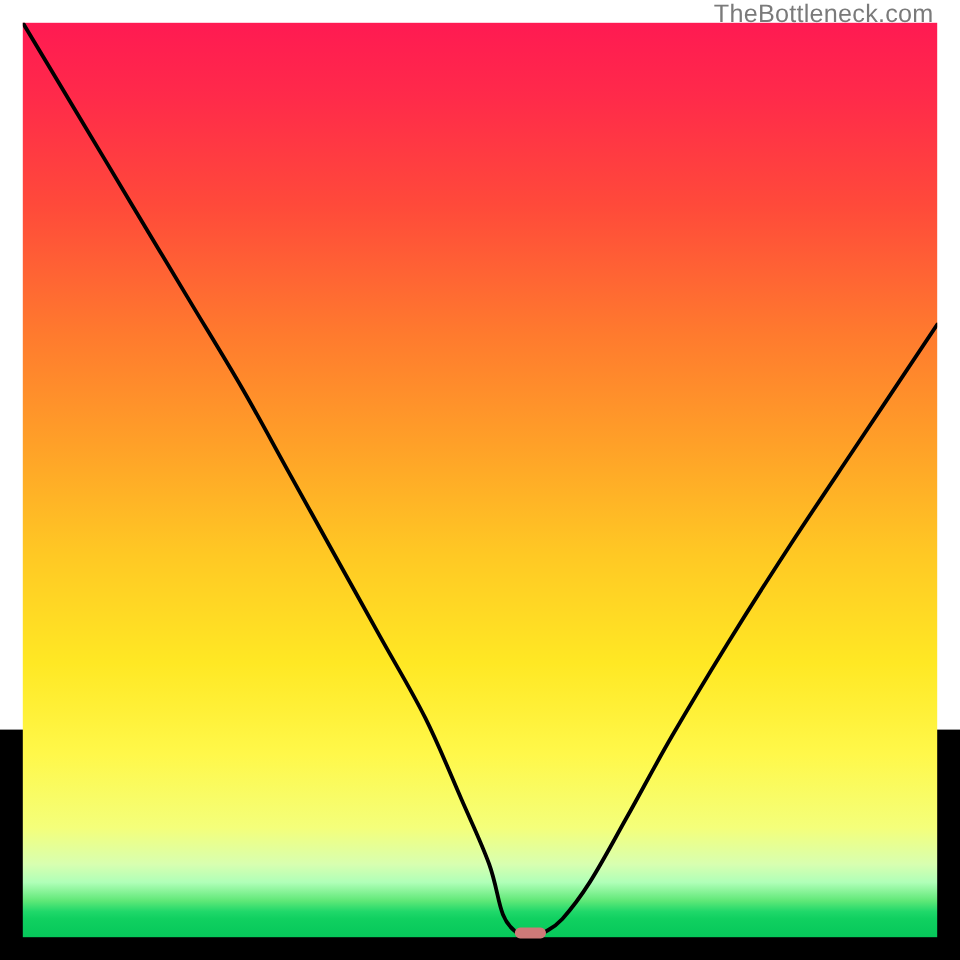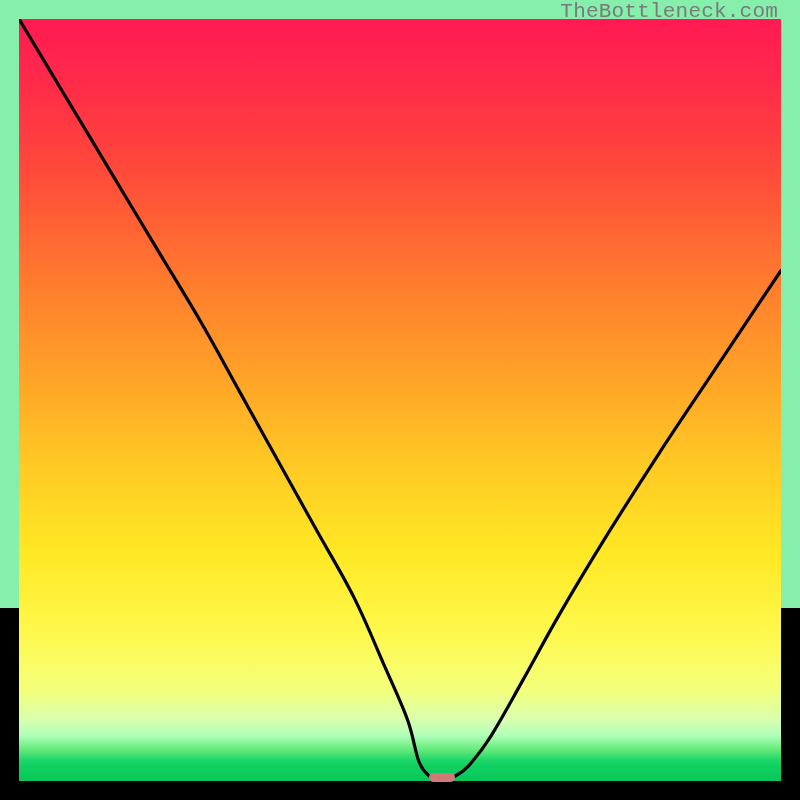--- a/index.html
+++ b/index.html
@@ -8,22 +8,21 @@
     width: 800px;
     height: 800px;
     background: #000;
     overflow: hidden;
     font-family: Arial, Helvetica, sans-serif;
   }
   .frame {
     position: relative;
     width: 800px;
     height: 608px;
-    background: #86efac;
-    font-family: Liberation Mono, monospace;
+    background: #ffffff;
   }
   .plot-area {
     position: absolute;
     left: 19px;
     top: 19px;
     width: 762px;
     height: 762px;
     
     background: linear-gradient(
       to bottom,

